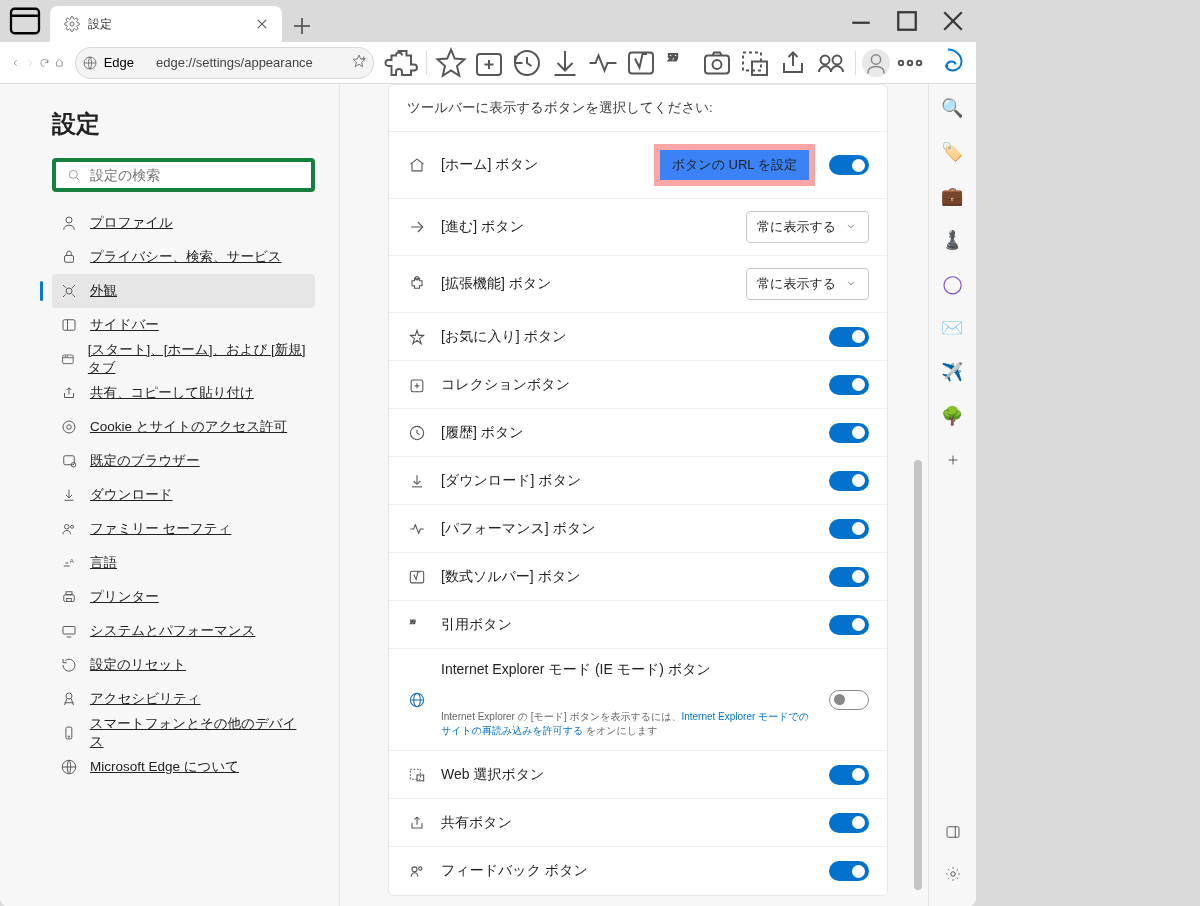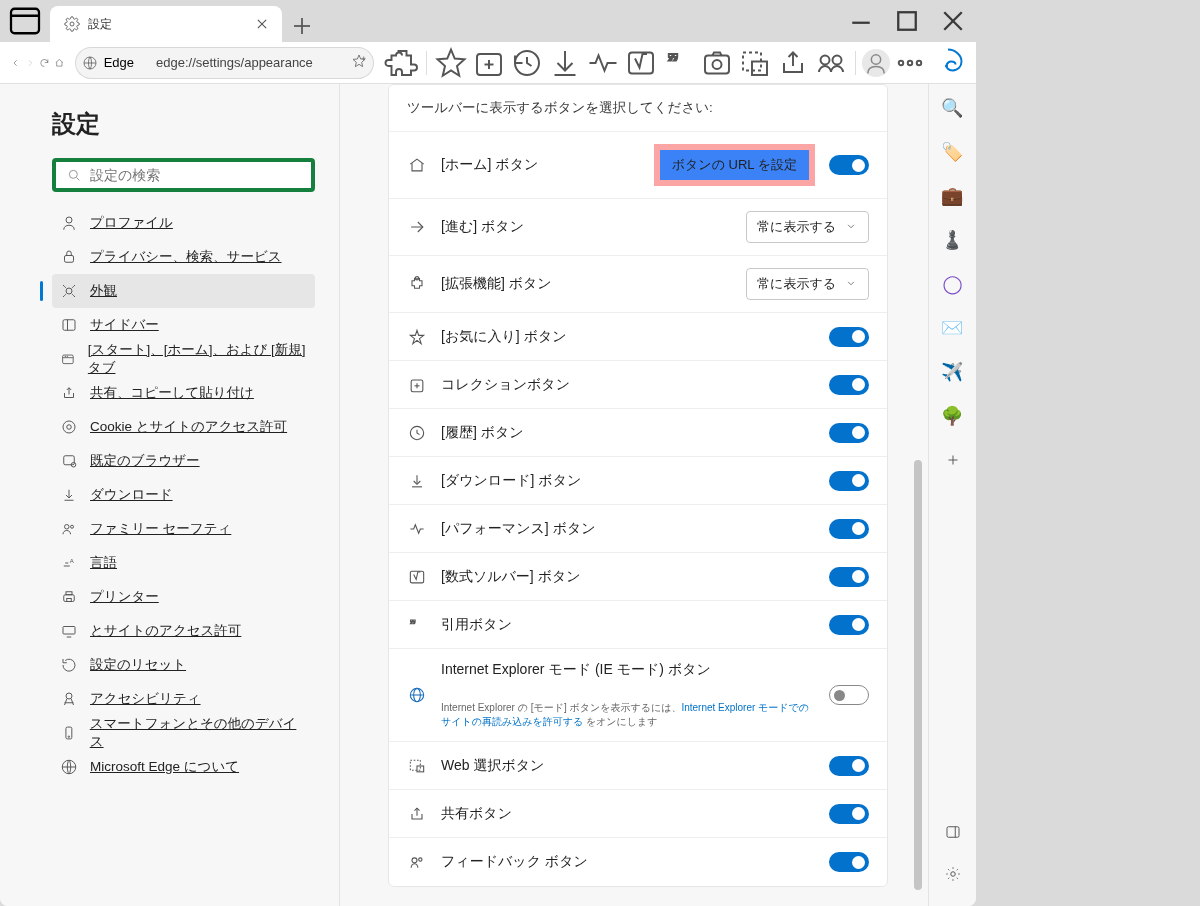--- a/index.html
+++ b/index.html
@@ -51,21 +51,21 @@
 
 .settings-main { flex: 1; overflow-y: auto; padding: 0 40px 24px 48px; }
 .card { background: #fff; border: 1px solid #e6e6e6; border-radius: 6px; overflow: hidden; }
 .card-header { padding: 14px 18px; font-size: 13.5px; color: #3a3a3a; border-bottom: 1px solid #eee; }
 .row { display: flex; align-items: center; padding: 12px 18px; border-bottom: 1px solid #eee; min-height: 48px; gap: 14px; }
 .row:last-child { border-bottom: none; }
 .row .icon { width: 20px; height: 20px; color: #555; display: flex; align-items: center; justify-content: center; flex-shrink: 0; }
 .row .label { font-size: 14px; color: #222; flex: 1; }
 .row .sub { font-size: 10px; color: #666; margin-top: 20px; }
 .row .sub a { color: #0072c9; text-decoration: none; }
-.row .col { flex: 1; display: flex; flex-direction: column; gap: 2px; }
+.row .col { flex: 1; display: flex; flex-direction: column; gap: 11px; }
 .btn { border: 6px solid #fca5a5; border-radius: 0; padding: 6px 12px; font-size: 13px; color: #222; background: #3b82f6; }
 .sel { border: 1px solid #c8c8c8; border-radius: 4px; padding: 6px 10px; font-size: 13px; color: #222; background: #fff; display: flex; align-items: center; gap: 8px; }
 .sel .chev { color: #555; }
 
 
 .toggle { width: 40px; height: 20px; border-radius: 10px; position: relative; flex-shrink: 0; }
 .toggle.on { background: #0372cd; }
 .toggle.off { background: #fff; border: 1px solid #888; }
 .toggle .knob { width: 13px; height: 13px; border-radius: 50%; background: #fff; position: absolute; top: 3.5px; }
 .toggle.on .knob { right: 4px; }
@@ -403,21 +403,21 @@
               </span>
               <span>プリンター</span>
             </li>
             <li>
               <span class="icon">
                 <svg viewBox="0 0 24 24">
                   <rect x="4" y="6" width="16" height="10" rx="1"></rect>
                   <line x1="9" y1="20" x2="15" y2="20"></line>
                 </svg>
               </span>
-              <span>とサイトのアクセス許可</span>
+              <span>システムとパフォーマンス</span>
             </li>
             <li>
               <span class="icon">
                 <svg viewBox="0 0 24 24">
                   <path d="M4 12a8 8 0 1 0 3-6"></path>
                   <polyline points="4 4 4 9 9 9"></polyline>
                 </svg>
               </span>
               <span>設定のリセット</span>
             </li>

